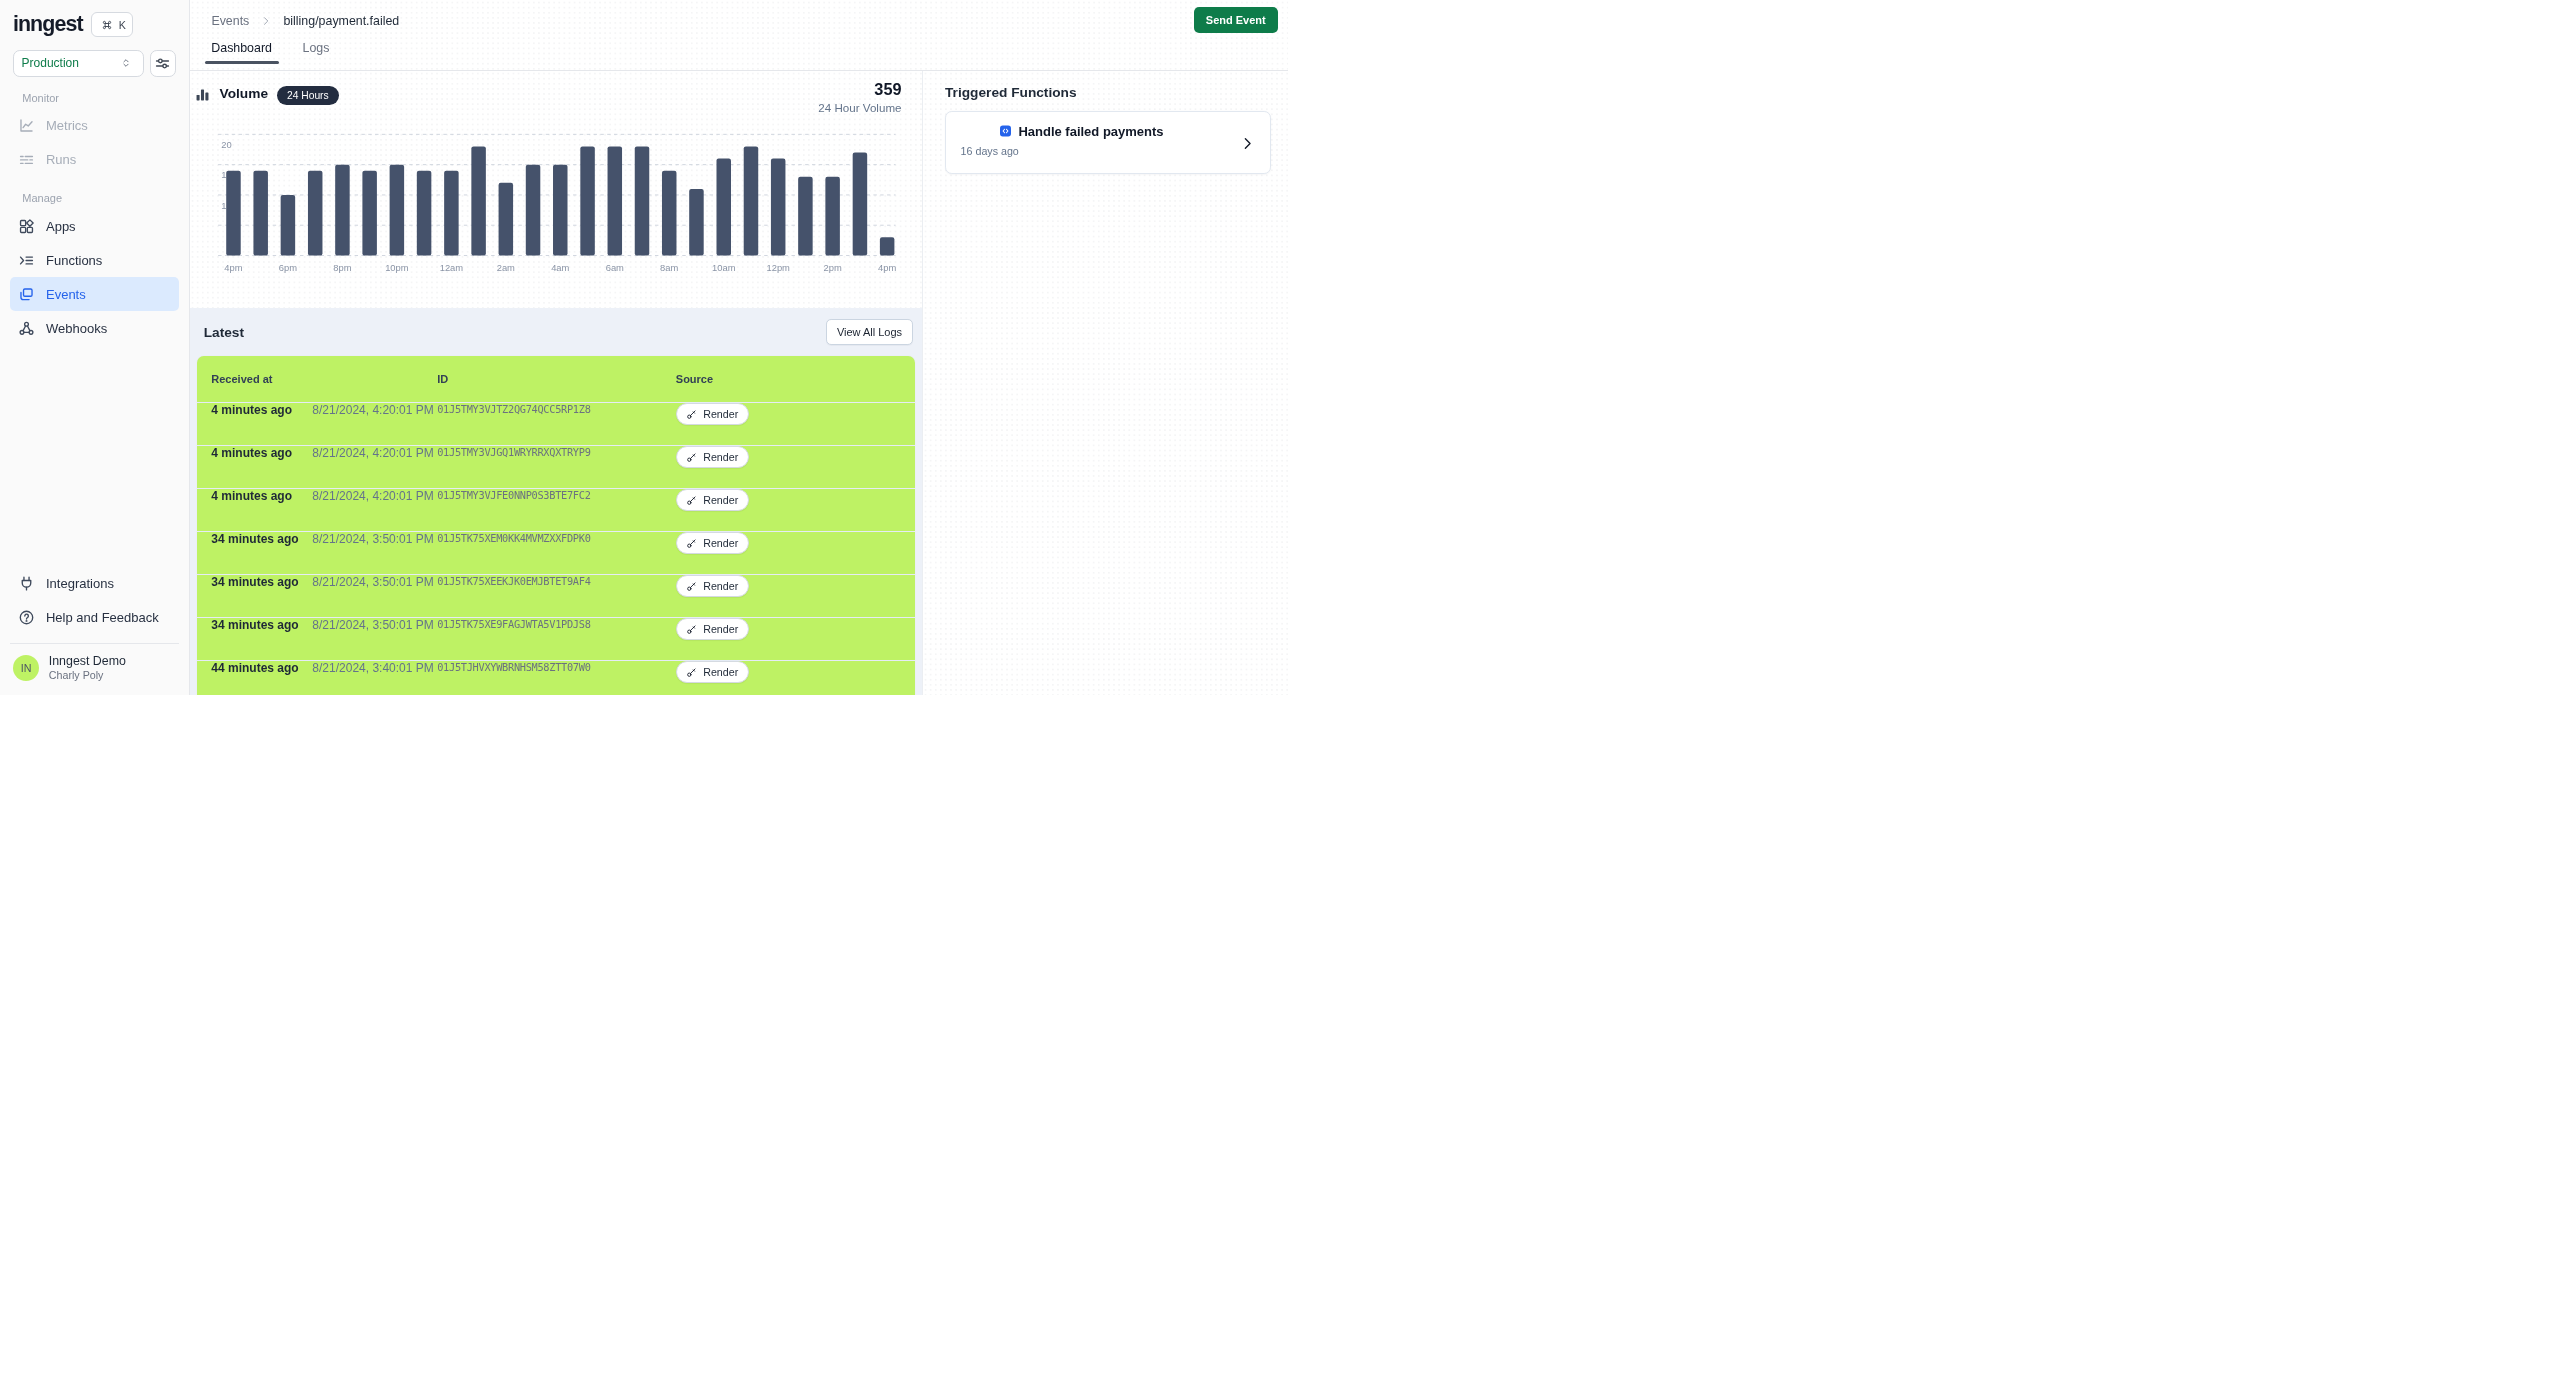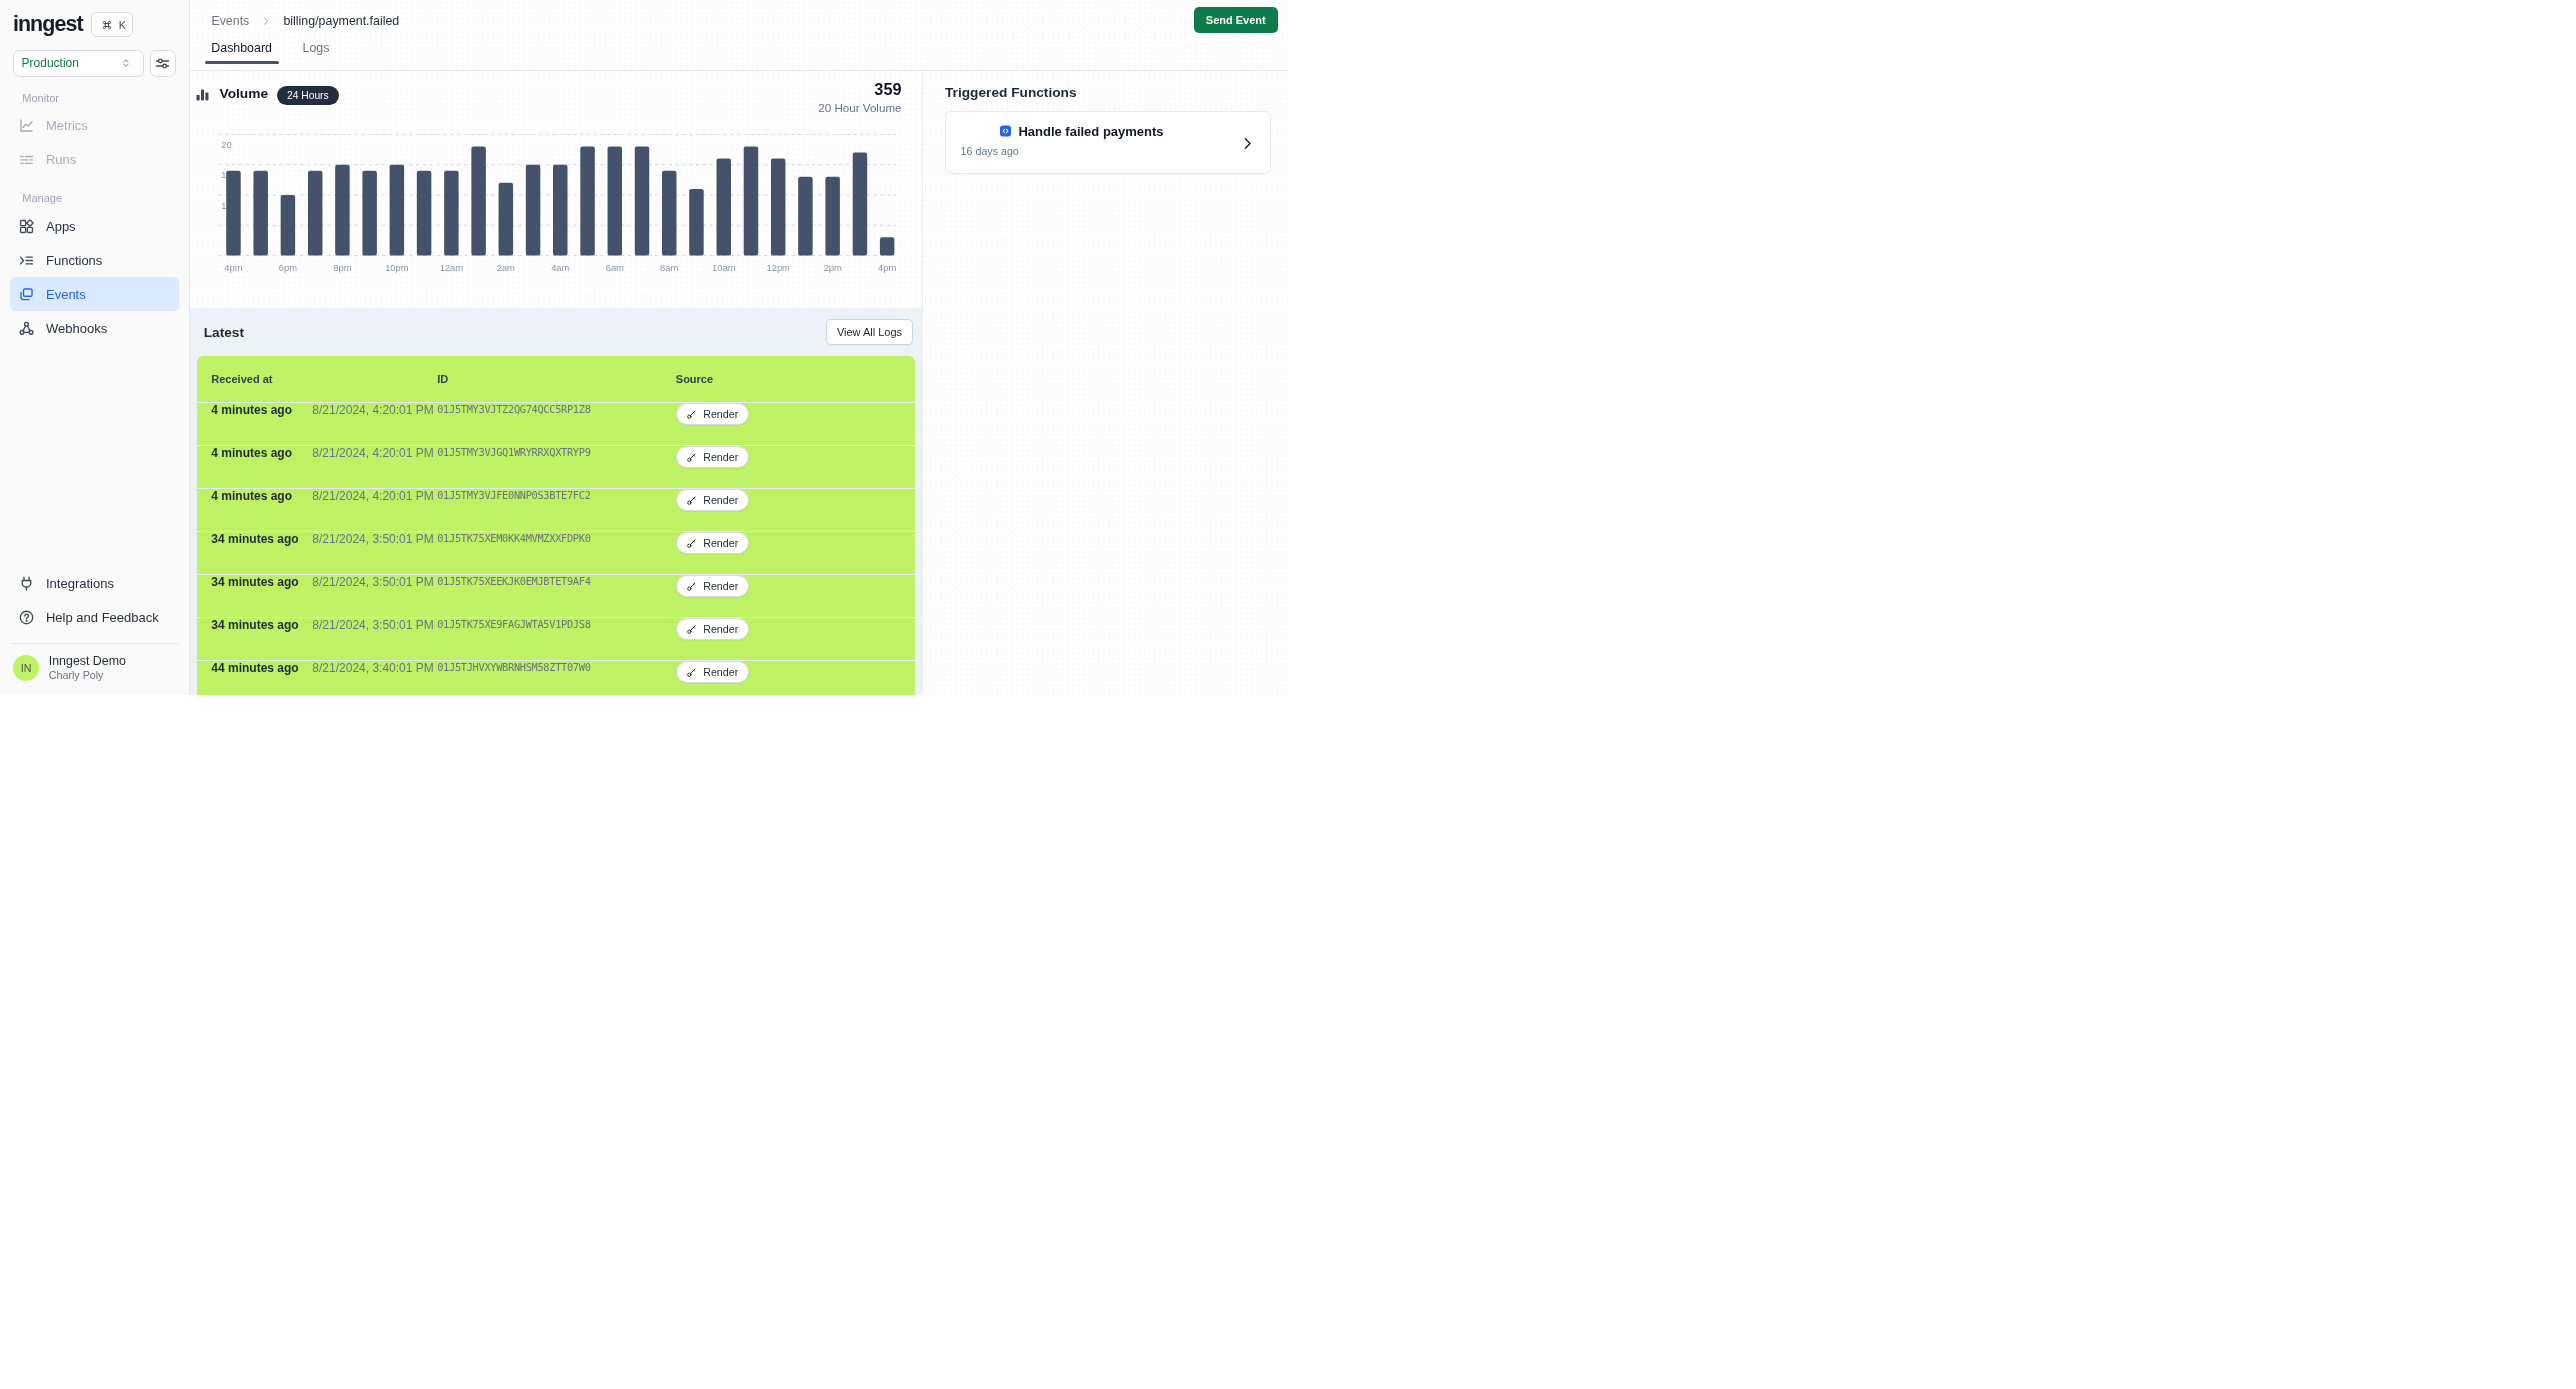--- a/index.html
+++ b/index.html
@@ -296,21 +296,21 @@
                   <rect x="3" y="10.5" width="3.6" height="6.5" rx="0.8"></rect>
                   <rect x="8.2" y="4" width="3.6" height="13" rx="0.8"></rect>
                   <rect x="13.4" y="7.5" width="3.6" height="9.5" rx="0.8"></rect>
                 </svg>
               </span>
             <span class="vol-title">Volume</span>
             <span class="range-badge">24 Hours</span>
           </div>
           <div class="vol-stats">
             <div class="vol-total">359</div>
-            <div class="vol-total-label">20 Hour Volume</div>
+            <div class="vol-total-label">24 Hour Volume</div>
           </div>
           <div class="chart-wrap">
             <svg id="volume-chart" width="702" height="157" viewBox="0 0 820 184" style="font-size:14px">
                 <line x1="14" y1="160" x2="808" y2="160" stroke="#C9CFD9" stroke-width="1" stroke-dasharray="4 4"></line>
                 <line x1="14" y1="124.5" x2="808" y2="124.5" stroke="#C9CFD9" stroke-width="1" stroke-dasharray="4 4"></line>
                 <line x1="14" y1="89" x2="808" y2="89" stroke="#C9CFD9" stroke-width="1" stroke-dasharray="4 4"></line>
                 <line x1="14" y1="53.5" x2="808" y2="53.5" stroke="#C9CFD9" stroke-width="1" stroke-dasharray="4 4"></line>
                 <line x1="14" y1="18" x2="808" y2="18" stroke="#C9CFD9" stroke-width="1" stroke-dasharray="4 4"></line>
                 <text x="30" y="140.5" text-anchor="end" class="ax">5</text>
                 <text x="30" y="105" text-anchor="end" class="ax">10</text>

